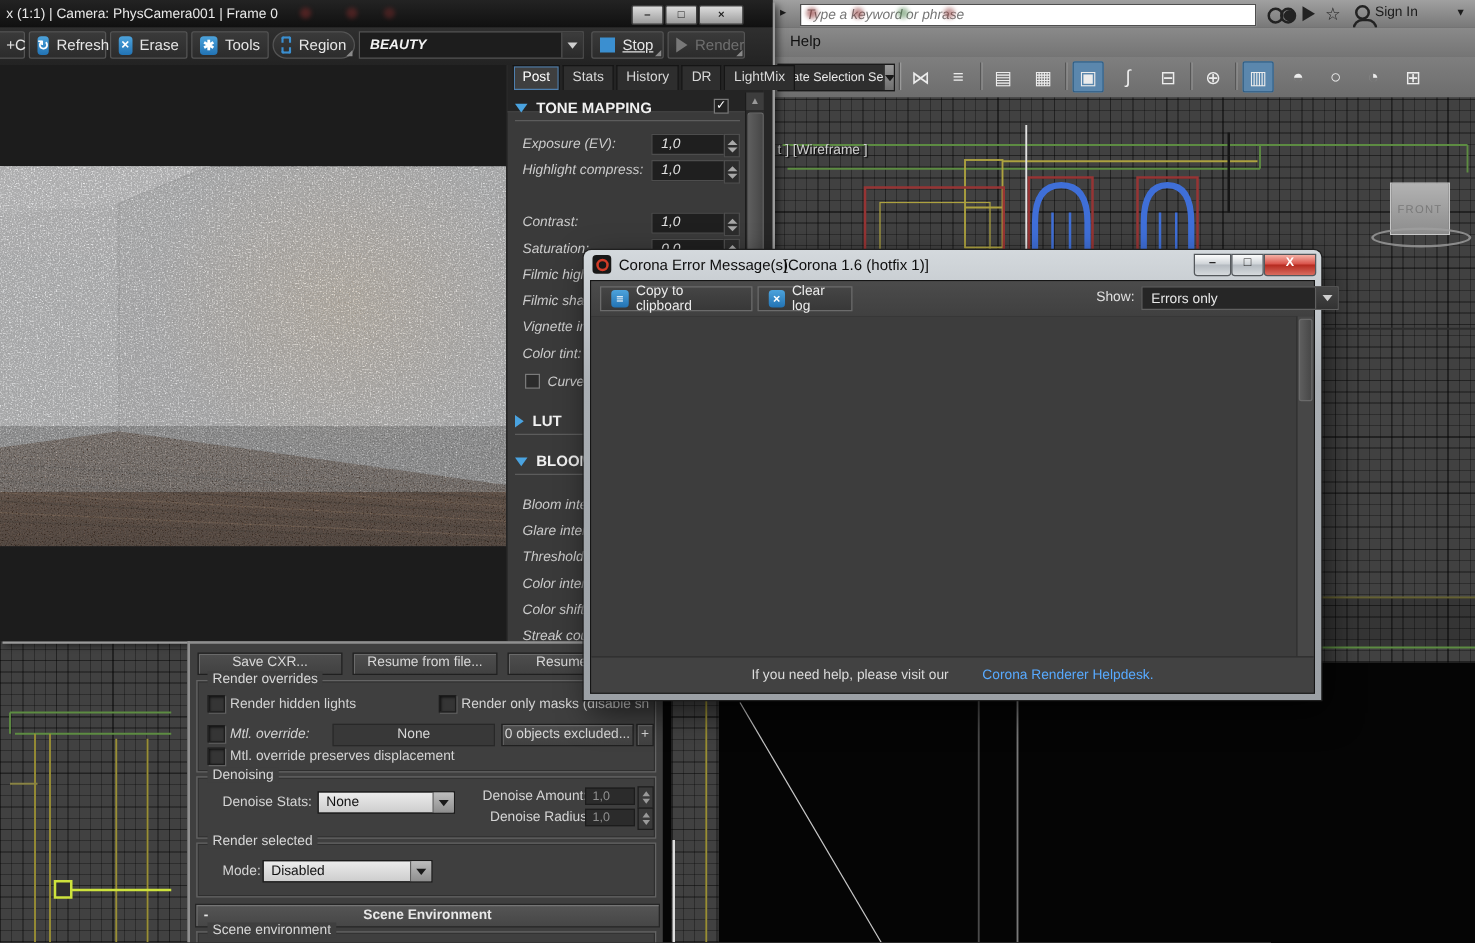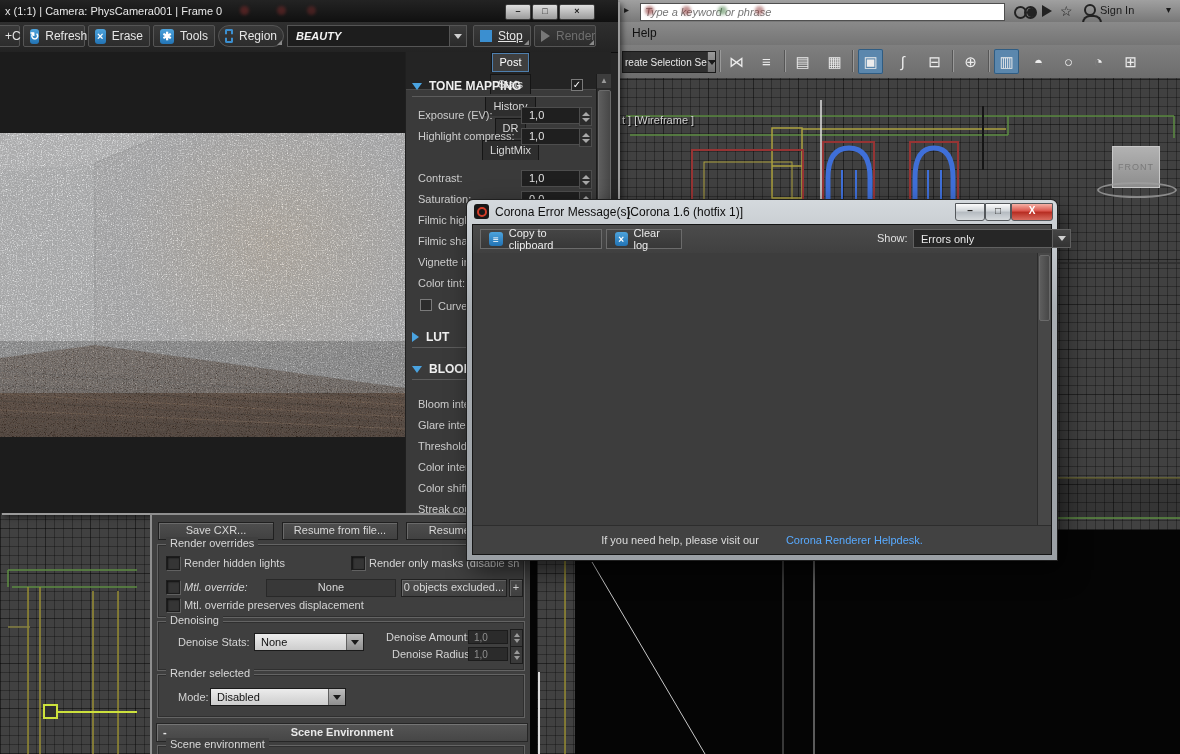--- a/index.html
+++ b/index.html
@@ -43,28 +43,28 @@
   .vfb-toolbar{position:absolute;left:0;top:22px;width:100%;height:30px;background:linear-gradient(#2f2f2f,#232323);border-bottom:1px solid #0d0d0d;}
   .vbtn{position:absolute;top:3px;height:22px;background:linear-gradient(#3a3a3a,#2c2c2c);border:1px solid #555;border-radius:2px;color:#e6e6e6;font-size:12px;display:flex;align-items:center;gap:6px;padding:0 8px;box-sizing:border-box;}
   .vbtn .bicon{width:15px;height:15px;background:linear-gradient(#4da3dc,#2273b4);border-radius:3px;color:#fff;font-size:11px;font-weight:bold;display:flex;align-items:center;justify-content:center;}
   .vbtn.gray{color:#6f6f6f;}
   .notch::after{content:"";position:absolute;right:1px;bottom:1px;width:0;height:0;border-left:5px solid transparent;border-bottom:5px solid #8a8a8a;}
   .vfb-combo{position:absolute;top:3px;height:22px;background:#1d1d1d;border:1px solid #555;color:#f2f2f2;font-style:italic;font-weight:bold;display:flex;align-items:center;padding-left:8px;box-sizing:border-box;}
   .vfb-combo .arr{margin-left:auto;width:16px;height:100%;background:linear-gradient(#3c3c3c,#2a2a2a);border-left:1px solid #555;display:flex;align-items:center;justify-content:center;}
   .render-area{position:absolute;left:0;top:52px;width:405px;height:461px;background:#1c1c1c;}
   
   .vfb-panel{position:absolute;left:405px;top:52px;width:205px;height:461px;background:#3a3a3a;border-left:1px solid #1f1f1f;}
-  .tabs{position:absolute;left:0;top:0;width:100%;height:38px;background:#242424;border-bottom:1px solid #4a4a4a;display:flex;align-items:center;padding-left:4px;box-sizing:border-box;gap:2px;flex-direction:column;}
+  .tabs{position:absolute;left:0;top:0;width:100%;height:38px;background:#242424;border-bottom:1px solid #4a4a4a;display:flex;align-items:flex-start;padding-left:4px;box-sizing:border-box;gap:2px;}
   .tab{height:19px;line-height:19px;padding:0 7px;background:#2e2e2e;border:1px solid #151515;border-bottom:none;color:#d8d8d8;font-size:11px;}
   .tab.active{background:#3f3f3f;box-shadow:inset 0 0 0 1px #4e7fae;color:#fff;}
   .sec-head{position:absolute;left:6px;color:#f0f0f0;font-weight:bold;font-size:12px;display:flex;align-items:center;gap:7px;}
   .tri-b-dn{width:0;height:0;border-left:5px solid transparent;border-right:5px solid transparent;border-top:7px solid #4aa3e0;}
   .tri-b-r{width:0;height:0;border-top:5px solid transparent;border-bottom:5px solid transparent;border-left:7px solid #4aa3e0;}
   .sec-line{position:absolute;left:6px;width:180px;height:1px;background:#5c5c5c;}
-  .tm-row{position:absolute;left:0;width:100%;height:18px;}
+  .tm-row{position:absolute;left:0;width:100%;height:18px;font-style:italic;}
   .tm-label{position:absolute;left:12px;top:2px;color:#cccccc;font-size:11px;white-space:nowrap;}
   .tm-field{position:absolute;left:115px;top:0;width:52px;height:15px;background:#1f1f1f;border:1px solid #4d4d4d;color:#e2e2e2;font-size:11px;line-height:15px;padding-left:7px;}
   .spin{position:absolute;left:173px;top:0;width:11px;height:17px;display:flex;flex-direction:column;align-items:center;justify-content:center;gap:2px;background:#2c2c2c;border:1px solid #4d4d4d;}
   .spin .up{width:0;height:0;border-left:4px solid transparent;border-right:4px solid transparent;border-bottom:4px solid #a8a8a8;}
   .spin .dn{width:0;height:0;border-left:4px solid transparent;border-right:4px solid transparent;border-top:4px solid #a8a8a8;}
   .cbx{width:12px;height:12px;background:#222;border:1px solid #7a7a7a;box-sizing:border-box;color:#fff;font-size:10px;line-height:10px;text-align:center;}
   .scrollbar{position:absolute;right:0;top:22px;width:14px;height:439px;background:#2b2b2b;border-left:1px solid #1c1c1c;}
   .sb-btn{position:absolute;left:0;width:14px;height:14px;background:#3d3d3d;color:#999;font-size:8px;text-align:center;line-height:14px;}
   .sb-thumb{position:absolute;left:1px;width:11px;background:linear-gradient(90deg,#5e5e5e,#474747);border:1px solid #6a6a6a;border-radius:2px;}
   

